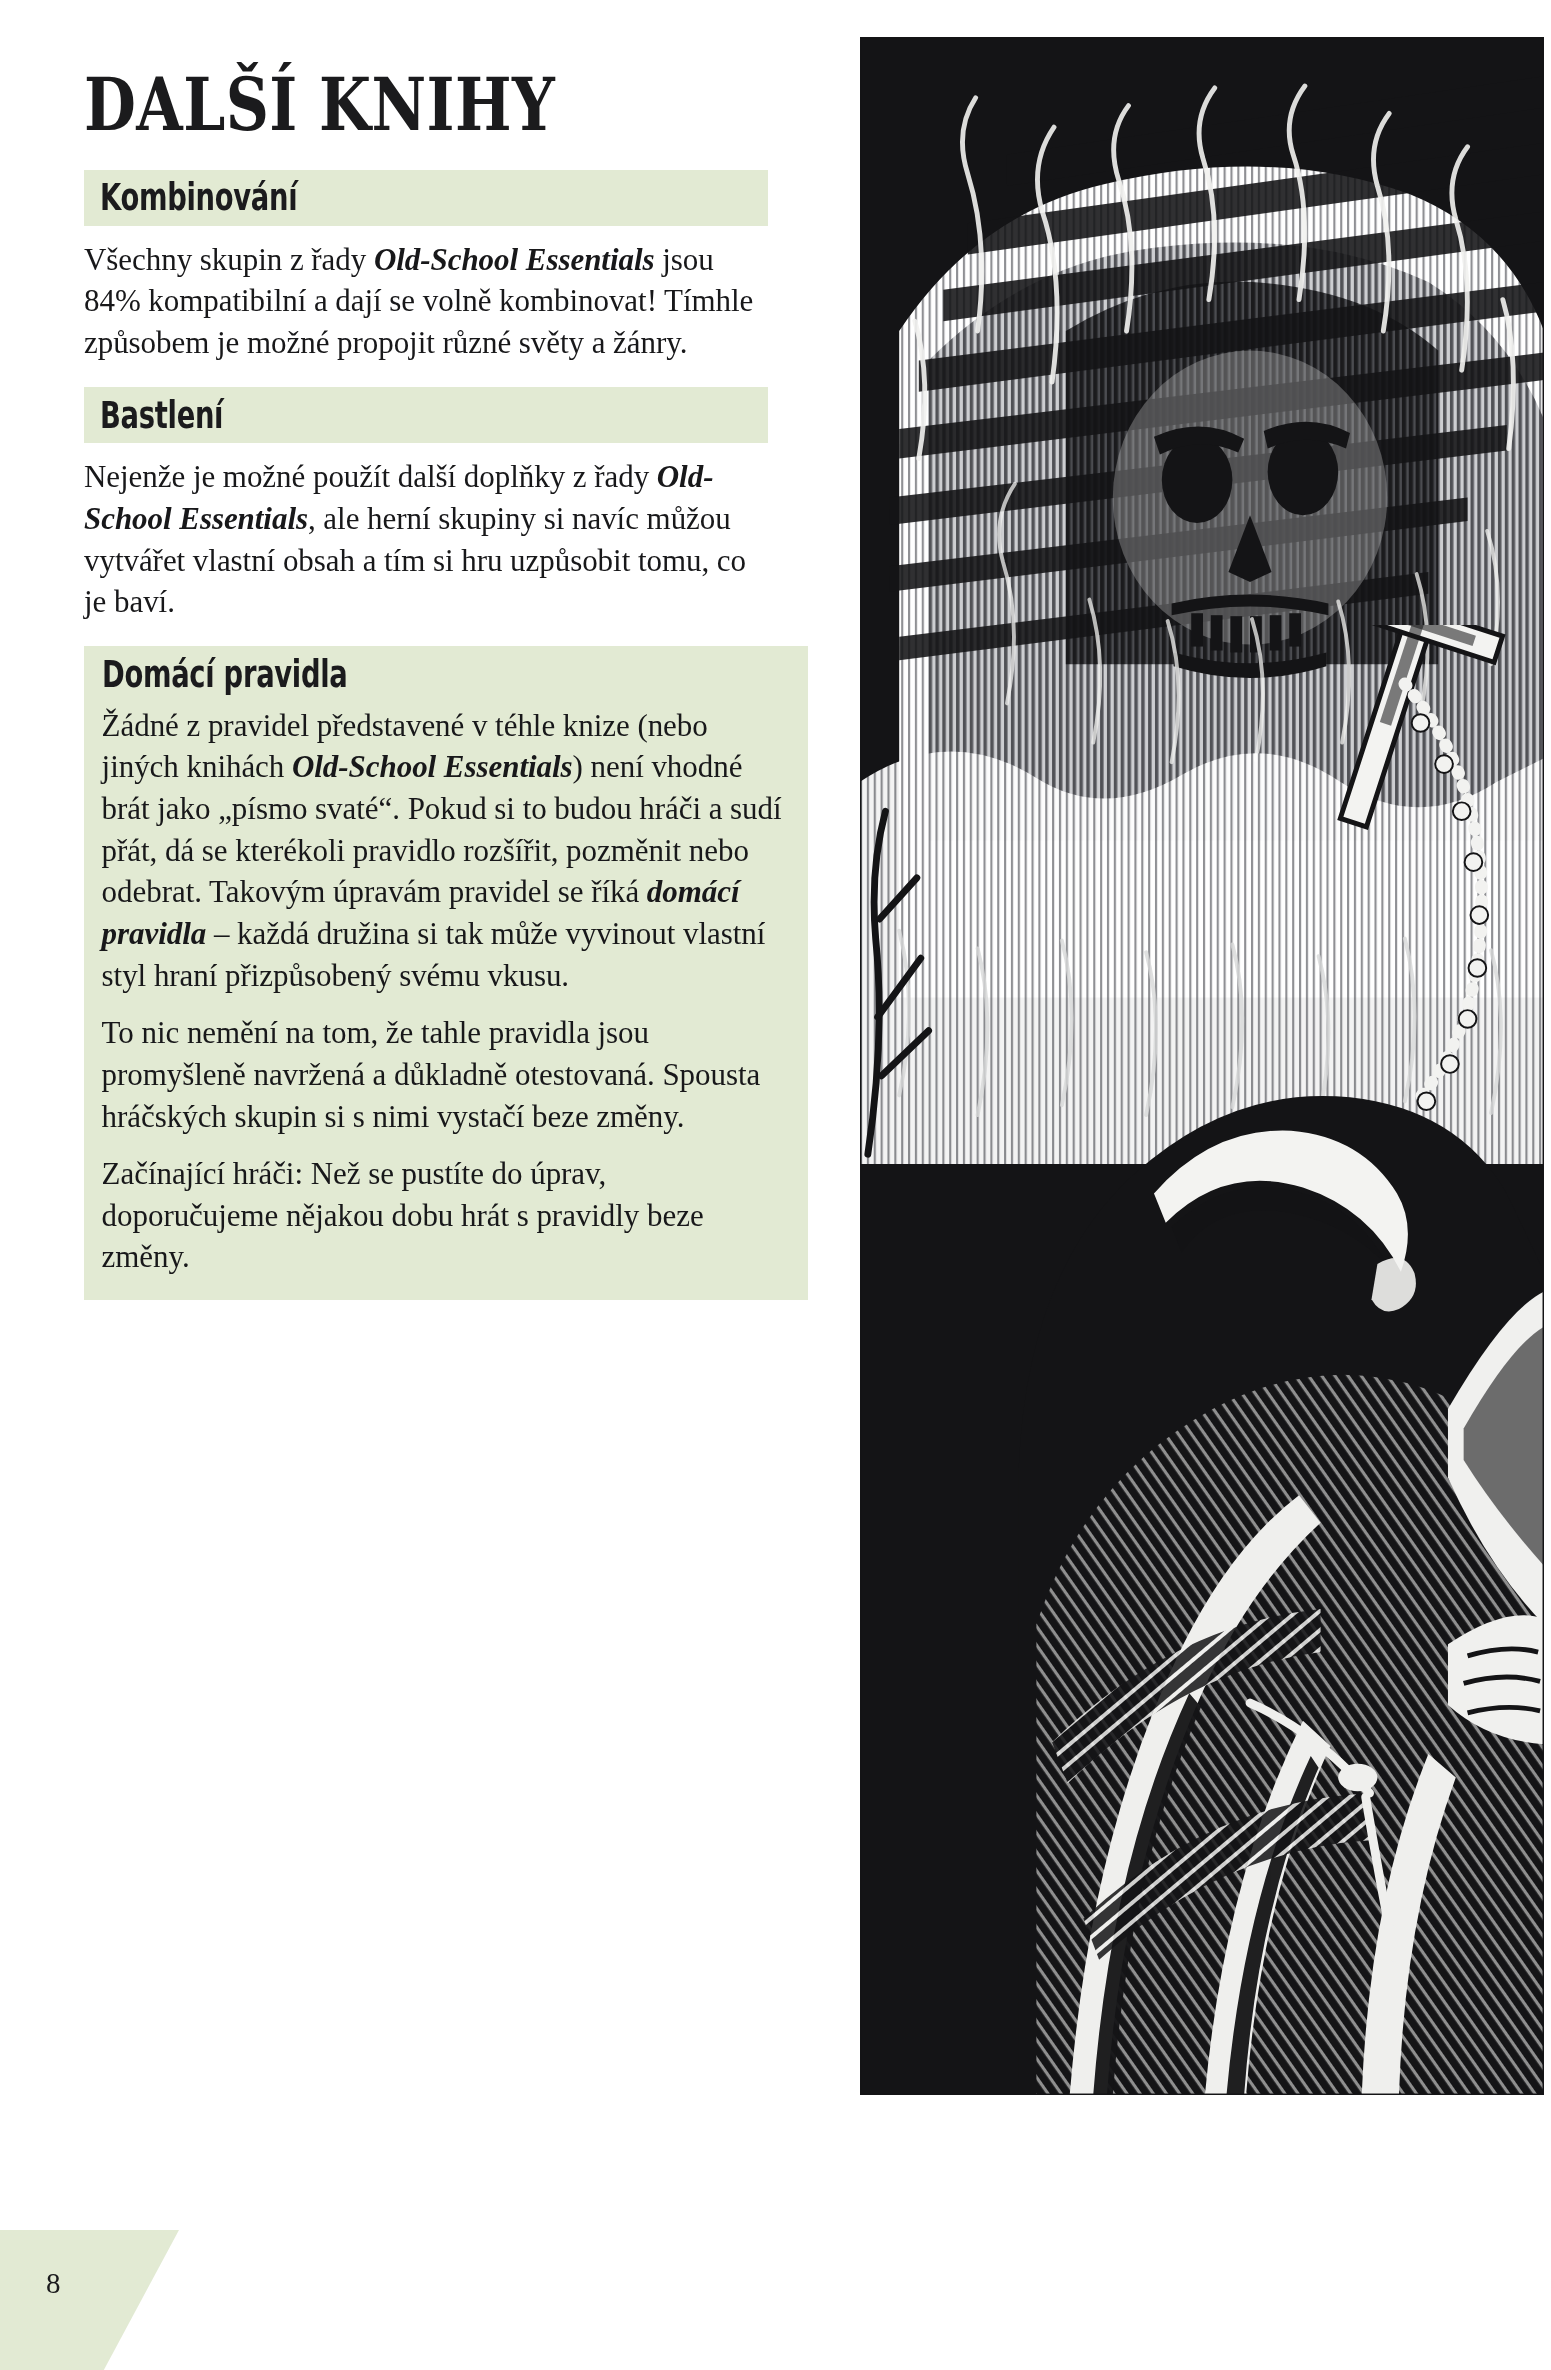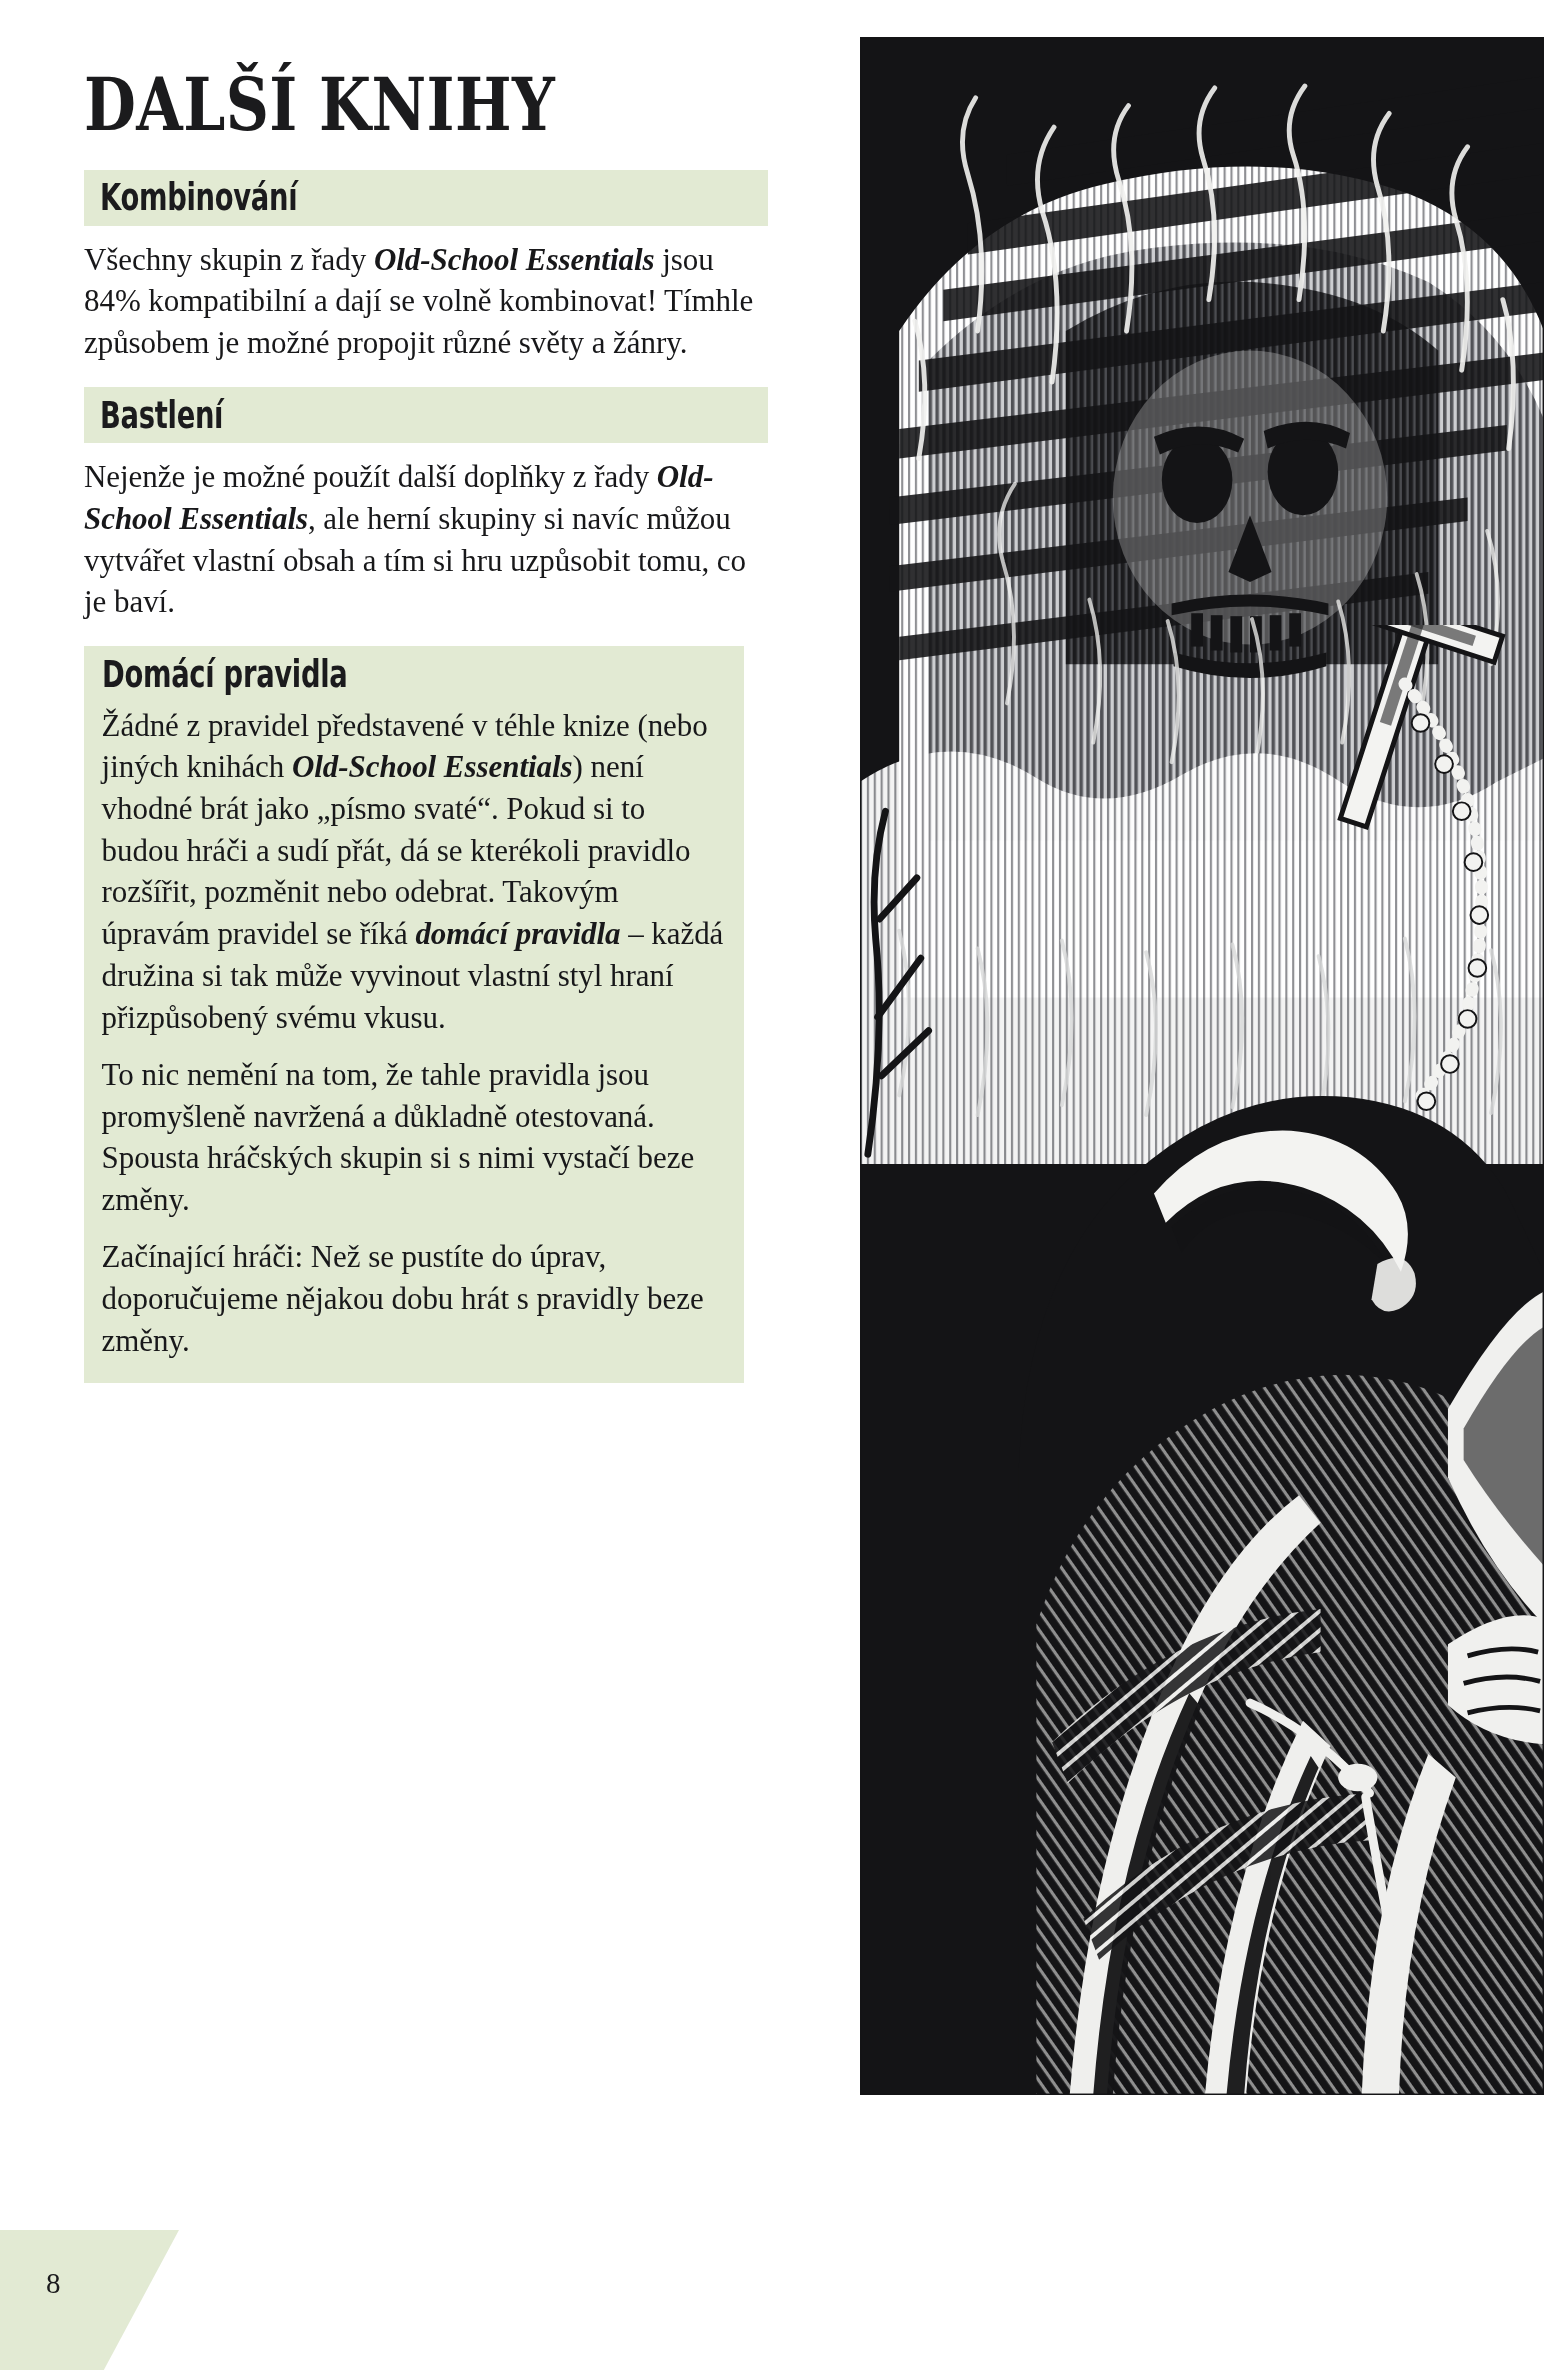--- a/index.html
+++ b/index.html
@@ -78,21 +78,21 @@
     color: #1b1b1d;
     transform: scaleX(0.74);
     transform-origin: left center;
     white-space: nowrap;
   }
 
   
   .tinted-block {
     background: #e2ead3;
     padding: 9.8px 19.6px 21.6px 17.6px;
-    width: 660px;
+    width: 724px;
     box-sizing: border-box;
     margin-top: 23.5px;
   }
   .tinted-block h2 {
     margin: 0 0 10.8px 0;
     font-family: "DejaVu Sans", "Liberation Sans", sans-serif;
     font-weight: 700;
     font-size: 37px;
     line-height: 1.02;
     letter-spacing: -0.4px;

